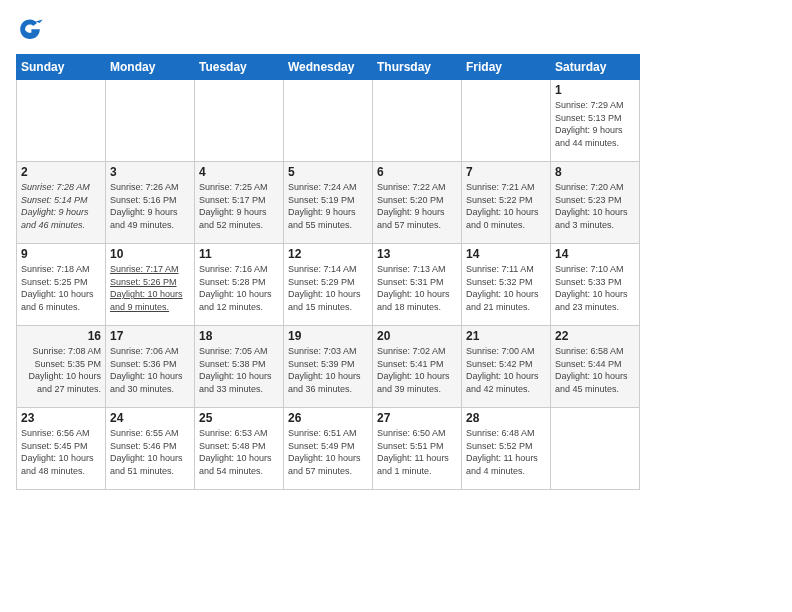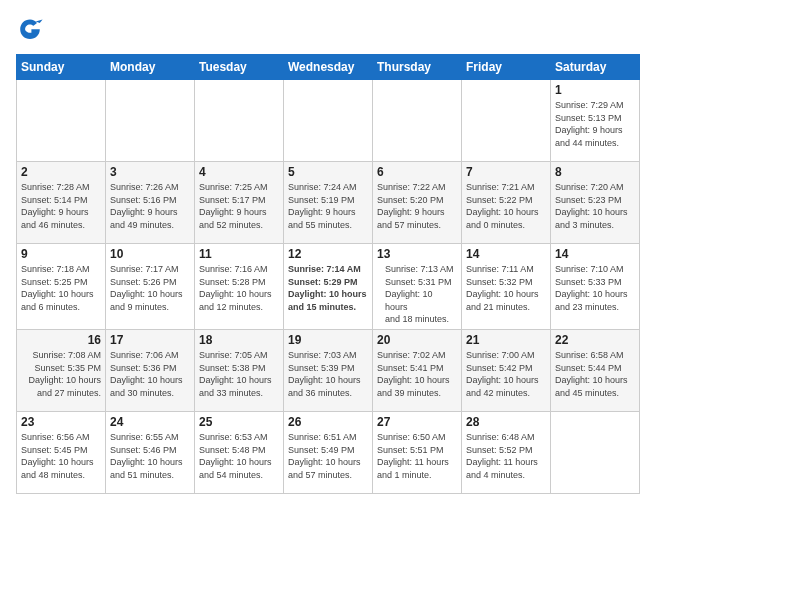--- a/index.html
+++ b/index.html
@@ -137,21 +137,21 @@
             <span class="day-num">1</span>
             <div class="day-info" style="white-space: pre-line;">Sunrise: 7:29 AM
 Sunset: 5:13 PM
 Daylight: 9 hours
 and 44 minutes.</div>
           </td>
         </tr>
         <tr>
           <td style="background-color: rgb(245, 245, 245);">
             <span class="day-num">2</span>
-            <div class="day-info" style="white-space: pre-line;">Sunrise: 7:28 AM
+            <div class="day-info" style="white-space: pre-line; font-style: italic;">Sunrise: 7:28 AM
 Sunset: 5:14 PM
 Daylight: 9 hours
 and 46 minutes.</div>
           </td>
           <td style="background-color: rgb(245, 245, 245);">
             <span class="day-num">3</span>
             <div class="day-info" style="white-space: pre-line;">Sunrise: 7:26 AM
 Sunset: 5:16 PM
 Daylight: 9 hours
 and 49 minutes.</div>
@@ -195,42 +195,42 @@
         <tr>
           <td style="background-color: rgb(255, 255, 255);">
             <span class="day-num">9</span>
             <div class="day-info" style="white-space: pre-line;">Sunrise: 7:18 AM
 Sunset: 5:25 PM
 Daylight: 10 hours
 and 6 minutes.</div>
           </td>
           <td style="background-color: rgb(255, 255, 255);">
             <span class="day-num">10</span>
-            <div class="day-info" style="white-space: pre-line;">Sunrise: 7:17 AM
+            <div class="day-info" style="white-space: pre-line; text-decoration: underline;">Sunrise: 7:17 AM
 Sunset: 5:26 PM
 Daylight: 10 hours
 and 9 minutes.</div>
           </td>
           <td style="background-color: rgb(255, 255, 255);">
             <span class="day-num">11</span>
             <div class="day-info" style="white-space: pre-line;">Sunrise: 7:16 AM
 Sunset: 5:28 PM
 Daylight: 10 hours
 and 12 minutes.</div>
           </td>
           <td style="background-color: rgb(255, 255, 255);">
             <span class="day-num">12</span>
-            <div class="day-info" style="white-space: pre-line; font-weight: bold;">Sunrise: 7:14 AM
+            <div class="day-info" style="white-space: pre-line;">Sunrise: 7:14 AM
 Sunset: 5:29 PM
 Daylight: 10 hours
 and 15 minutes.</div>
           </td>
           <td style="background-color: rgb(255, 255, 255);">
             <span class="day-num">13</span>
-            <div class="day-info" style="white-space: pre-line; margin-left: 8px;">Sunrise: 7:13 AM
+            <div class="day-info" style="white-space: pre-line;">Sunrise: 7:13 AM
 Sunset: 5:31 PM
 Daylight: 10 hours
 and 18 minutes.</div>
           </td>
           <td style="background-color: rgb(255, 255, 255); margin-top: 20px;">
             <span class="day-num">14</span>
             <div class="day-info" style="white-space: pre-line;">Sunrise: 7:11 AM
 Sunset: 5:32 PM
 Daylight: 10 hours
 and 21 minutes.</div>

